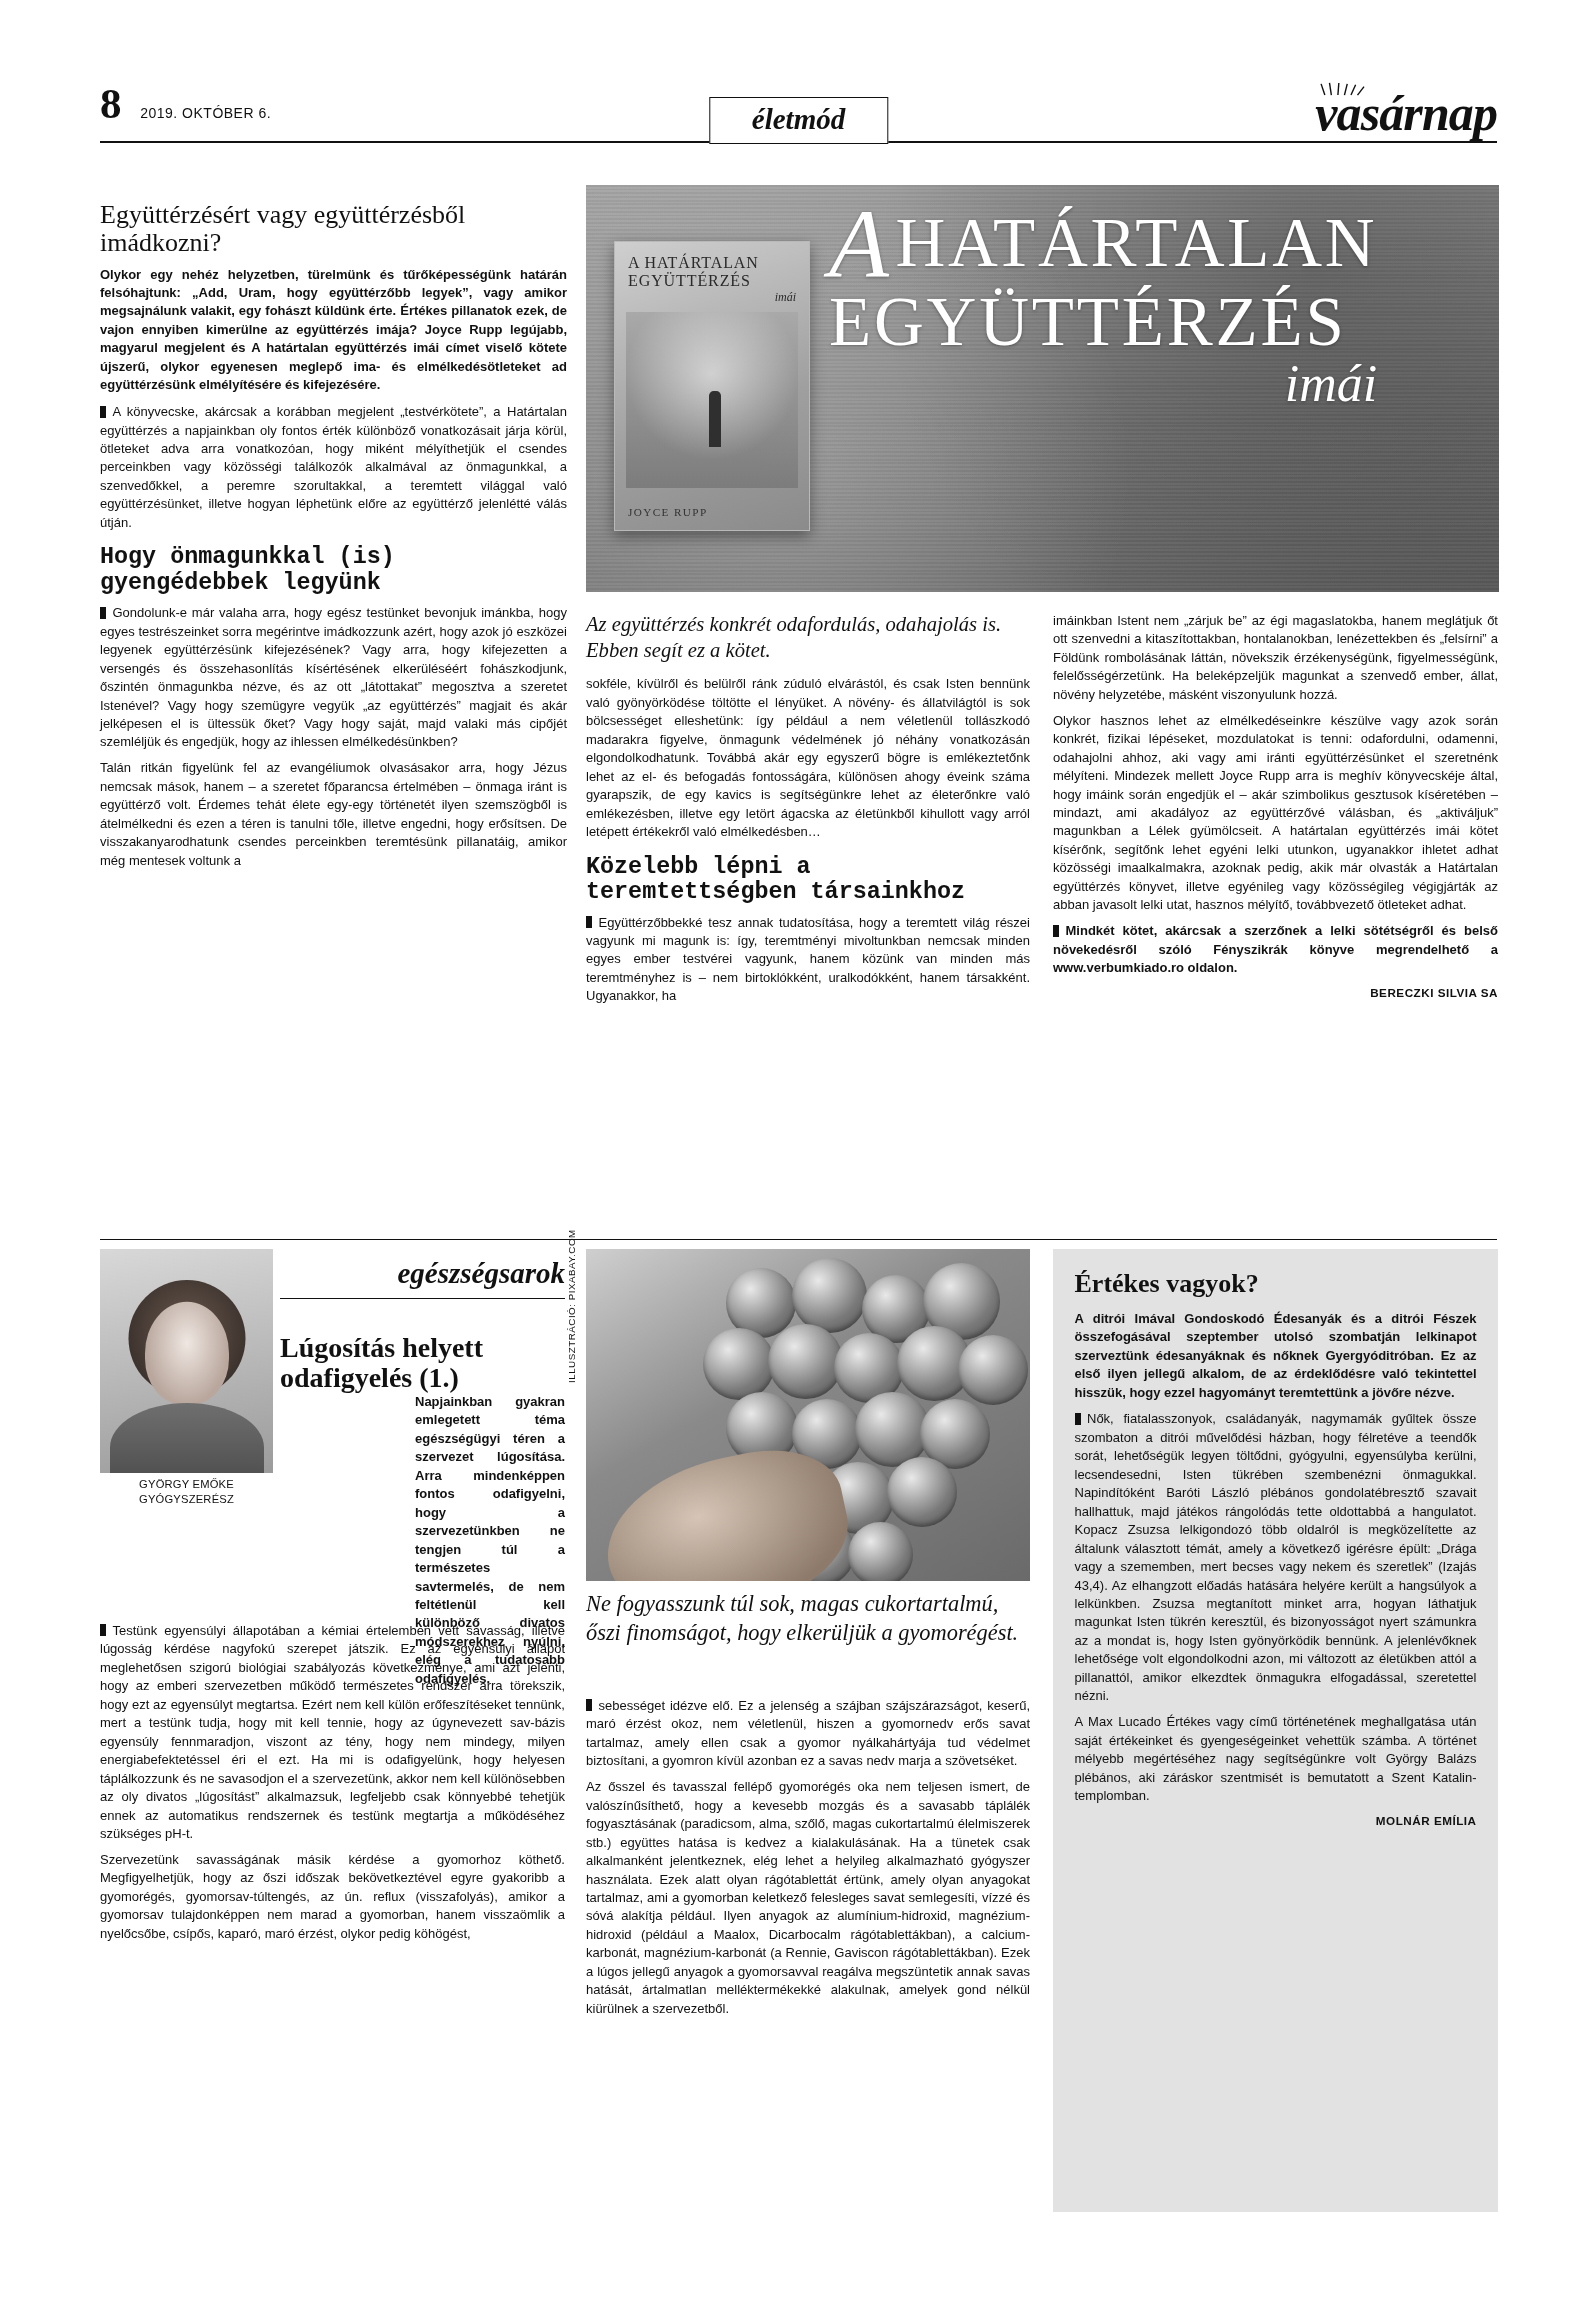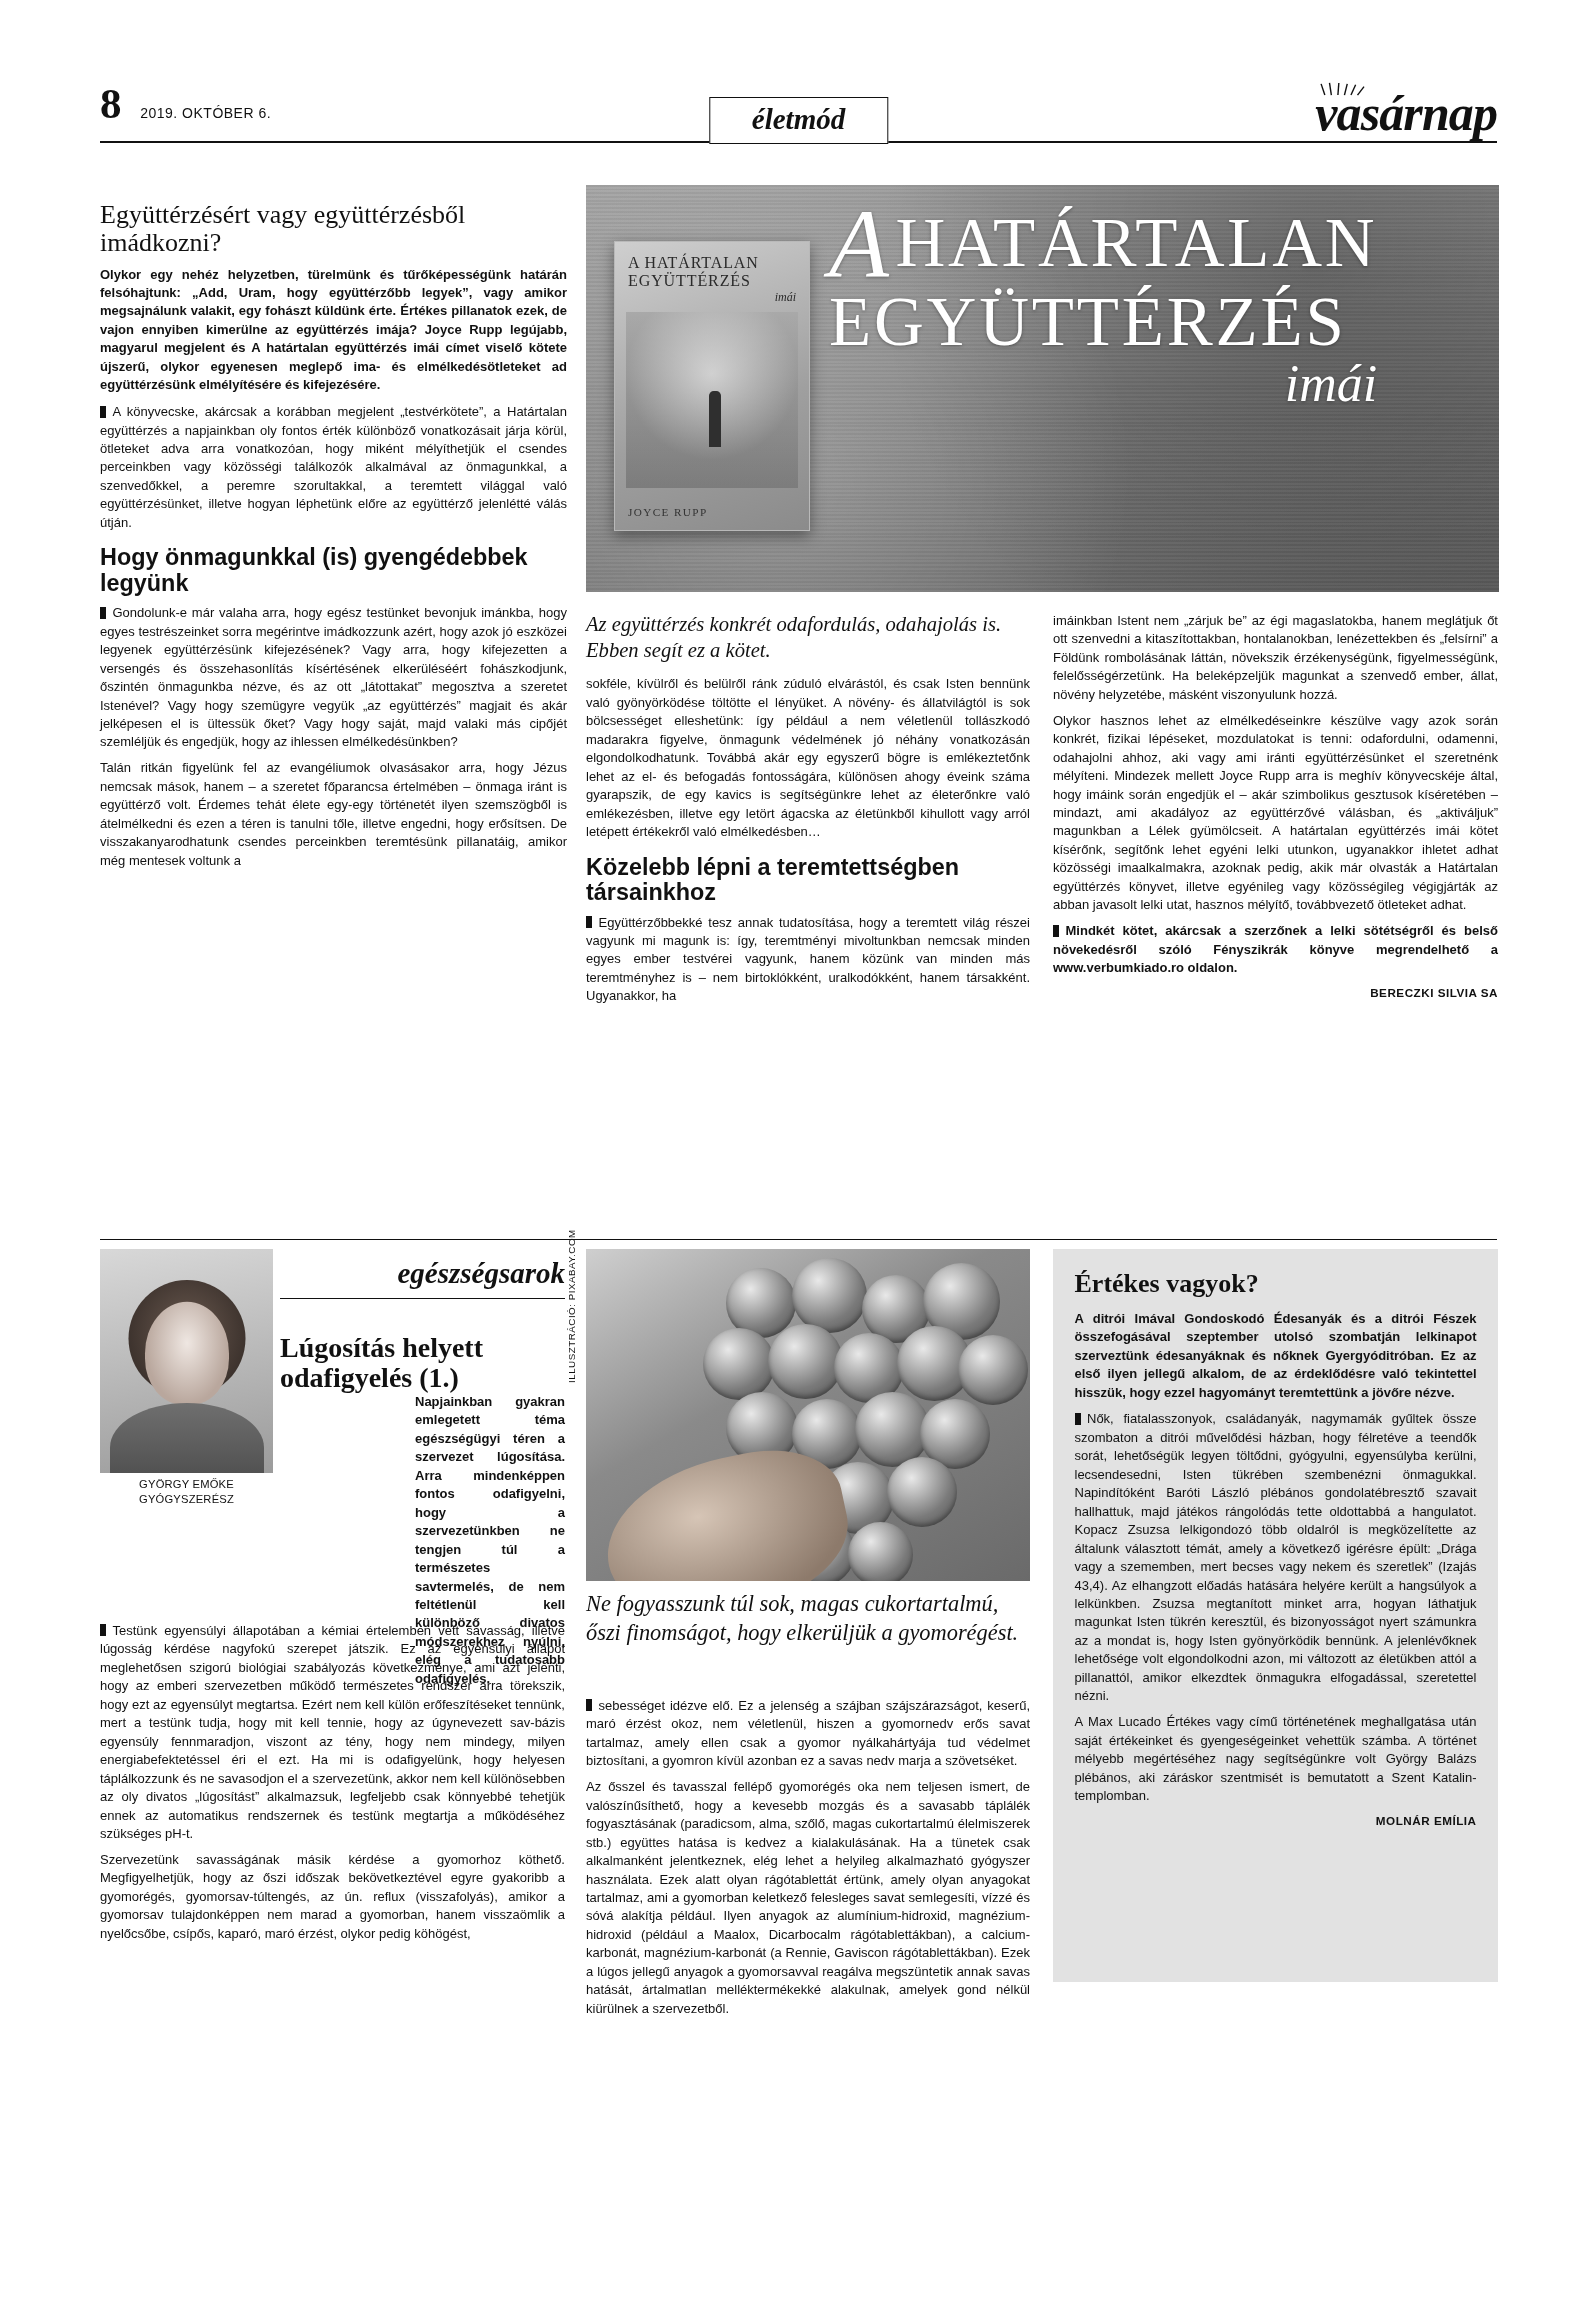--- a/index.html
+++ b/index.html
@@ -129,21 +129,21 @@
     color:#333; font-family:"Liberation Serif", serif;
   }
 
   .col { position:absolute; }
 
   h2.art-head {
     font-family:"Liberation Serif", serif;
     font-weight: 400; font-size: 26px; line-height: 1.08; margin: 0 0 8.4px 0;
   }
   h3.sub-head {
-    font-family:Liberation Sans, sans-serif;
+    font-family:Liberation Mono, monospace;
     font-weight: 700; font-size: 23.4px; line-height: 1.1; margin: 13px 0 7.5px 0;
   }
   p.body {
     font-family:"Liberation Sans", sans-serif;
     font-size: 13px; line-height: 1.42; margin: 0 0 7.5px 0;
     text-align: justify; hyphens: auto;
   }
   p.lead {
     font-family:"Liberation Sans", sans-serif;
     font-weight: 700; font-size: 13px; line-height: 1.42; margin: 0 0 8.4px 0;
@@ -237,21 +237,21 @@
     font-family:"Liberation Sans", sans-serif; font-size: 9.8px; letter-spacing: 0.5px;
     transform: rotate(-90deg); transform-origin: left top; white-space:nowrap;
   }
   .grapes-pull {
     position:absolute; left: 586px; top: 1589px; width: 444px;
     font-family:"Liberation Serif", serif; font-style:italic; font-size: 22.4px; line-height:1.3;
   }
   #col-mid-bottom { left: 586px; top: 1697px; width: 444px; }
 
   .ertekes-box {
-    position:absolute; left: 1053px; top: 1249px; width: 445px; height: 733px;
+    position:absolute; left: 1053px; top: 1249px; width: 445px; height: 963px;
     background: #e2e2e2;
     padding: 19.6px 21.5px;
   }
   .ertekes-box h2 {
     font-family:"Liberation Serif", serif; font-weight:700; font-size: 26px; margin: 0 0 11.2px 0;
   }
   .ertekes-box p.body, .ertekes-box p.lead {
     font-size: 13px; line-height:1.42;
   }
   .ertekes-box .byline { margin-top: 8.4px; }

